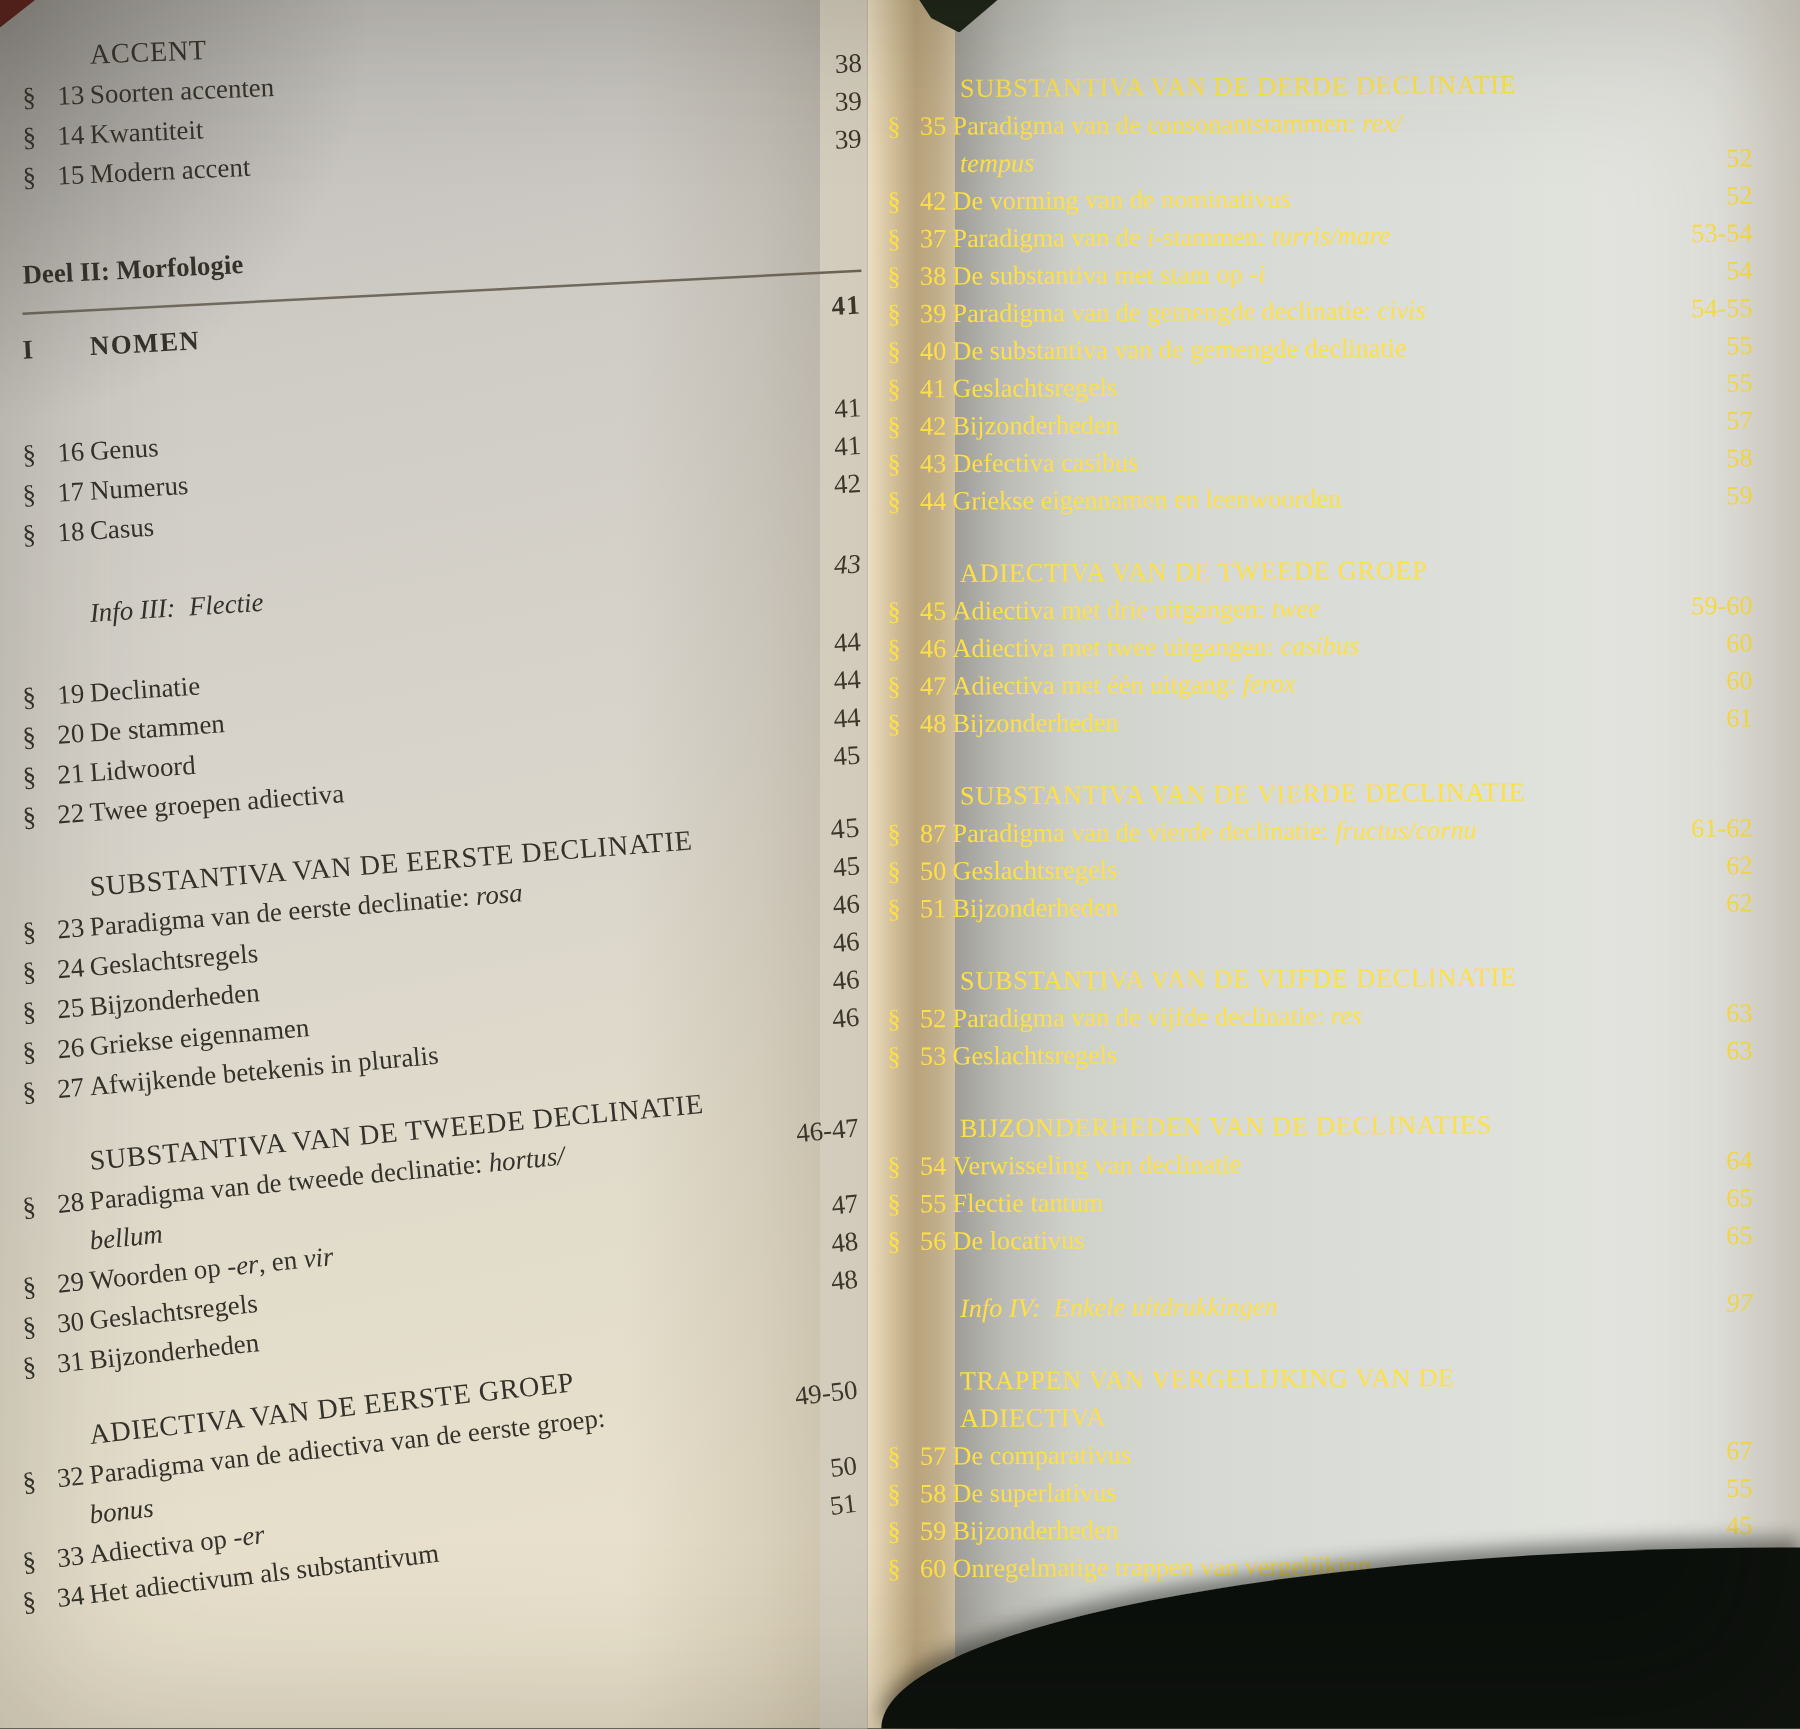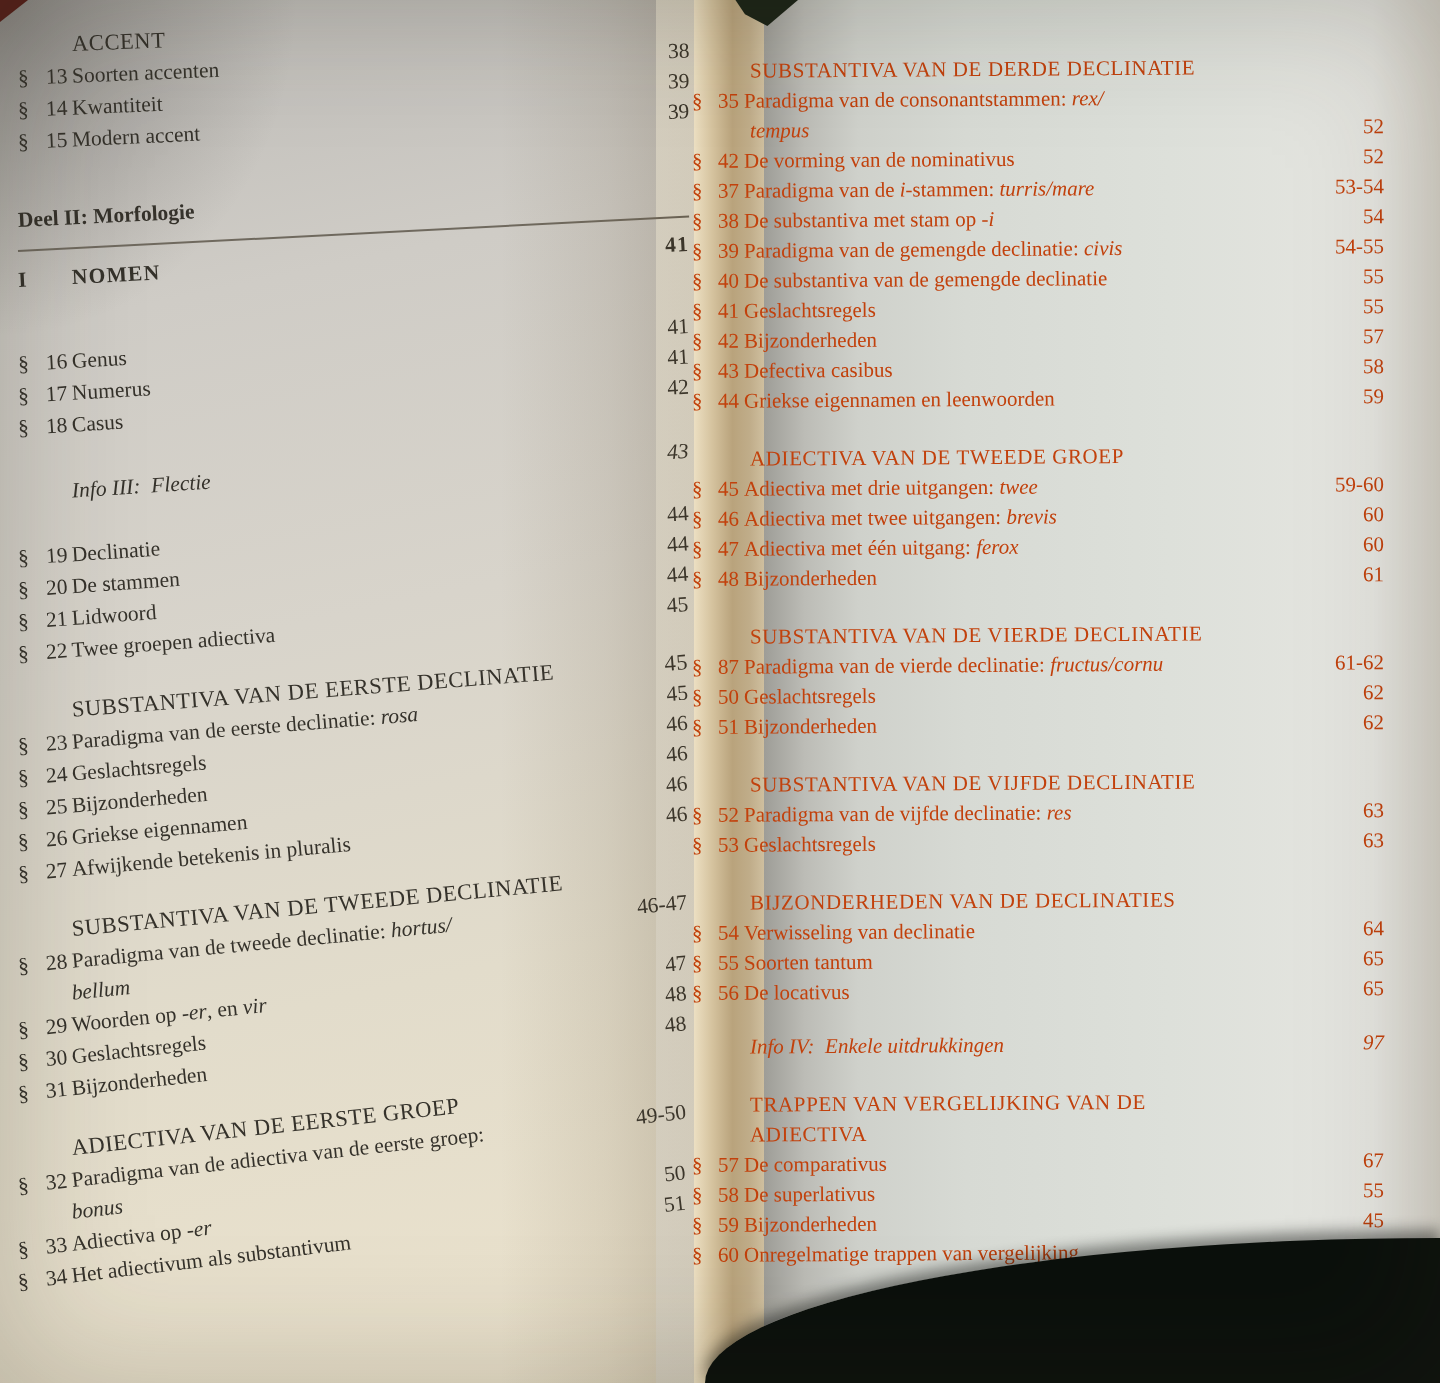--- a/index.html
+++ b/index.html
@@ -44,21 +44,21 @@
   }
   .notch{
     position:absolute;left:730px;top:0;width:68px;height:26px;
     background:#1c2417;clip-path:polygon(8% 0,100% 0,55% 100%,22% 55%);
   }
   .vignette{position:absolute;inset:0;pointer-events:none;
     box-shadow:inset 0 0 140px rgba(40,35,25,.25);}
   
   .toc{position:absolute;color:#35322b;}
   .l{left:18px;top:30px;width:672px;}
-  .r{left:692px;top:56px;width:692px;color:#c2410c;}
+  .r{left:710px;top:56px;width:692px;color:#fde047;}
   .row{display:flex;align-items:baseline;}
   .l .row{font-size:21.5px;line-height:32px;transform-origin:0 50%;}
   .r .row{font-size:21px;line-height:30px;transform:rotate(-.4deg);transform-origin:0 50%;}
   .mk{width:28px;flex:none;}
   .r .mk{width:26px;}
   .no{width:26px;flex:none;}
   .ttl{white-space:pre;}
   .pg{margin-left:auto;padding-left:10px;white-space:pre;}
   .heading,.heading2{margin-top:28px;font-size:22px;letter-spacing:.6px;}
   .heading2{margin-top:0;}
@@ -330,21 +330,21 @@
         </div>
         <div class="row entry">
           <span class="mk">§</span>
           <span class="no">45</span>
           <span class="ttl"><span class="">Adiectiva met drie uitgangen: </span><span class="it">twee</span></span>
           <span class="pg">59-60</span>
         </div>
         <div class="row entry">
           <span class="mk">§</span>
           <span class="no">46</span>
-          <span class="ttl"><span class="">Adiectiva met twee uitgangen: </span><span class="it">brevis</span></span>
+          <span class="ttl"><span class="">Adiectiva met twee uitgangen: </span><span class="it">casibus</span></span>
           <span class="pg">60</span>
         </div>
         <div class="row entry">
           <span class="mk">§</span>
           <span class="no">47</span>
           <span class="ttl"><span class="">Adiectiva met één uitgang: </span><span class="it">ferox</span></span>
           <span class="pg">60</span>
         </div>
         <div class="row entry">
           <span class="mk">§</span>
@@ -393,21 +393,21 @@
         </div>
         <div class="row entry">
           <span class="mk">§</span>
           <span class="no">54</span>
           <span class="ttl"><span class="">Verwisseling van declinatie</span></span>
           <span class="pg">64</span>
         </div>
         <div class="row entry">
           <span class="mk">§</span>
           <span class="no">55</span>
-          <span class="ttl"><span class="">Soorten tantum</span></span>
+          <span class="ttl"><span class="">Flectie tantum</span></span>
           <span class="pg">65</span>
         </div>
         <div class="row entry">
           <span class="mk">§</span>
           <span class="no">56</span>
           <span class="ttl"><span class="">De locativus</span></span>
           <span class="pg">65</span>
         </div>
         <div class="row info">
           <span class="ttl"><span class="">Info IV:  Enkele uitdrukkingen</span></span>

